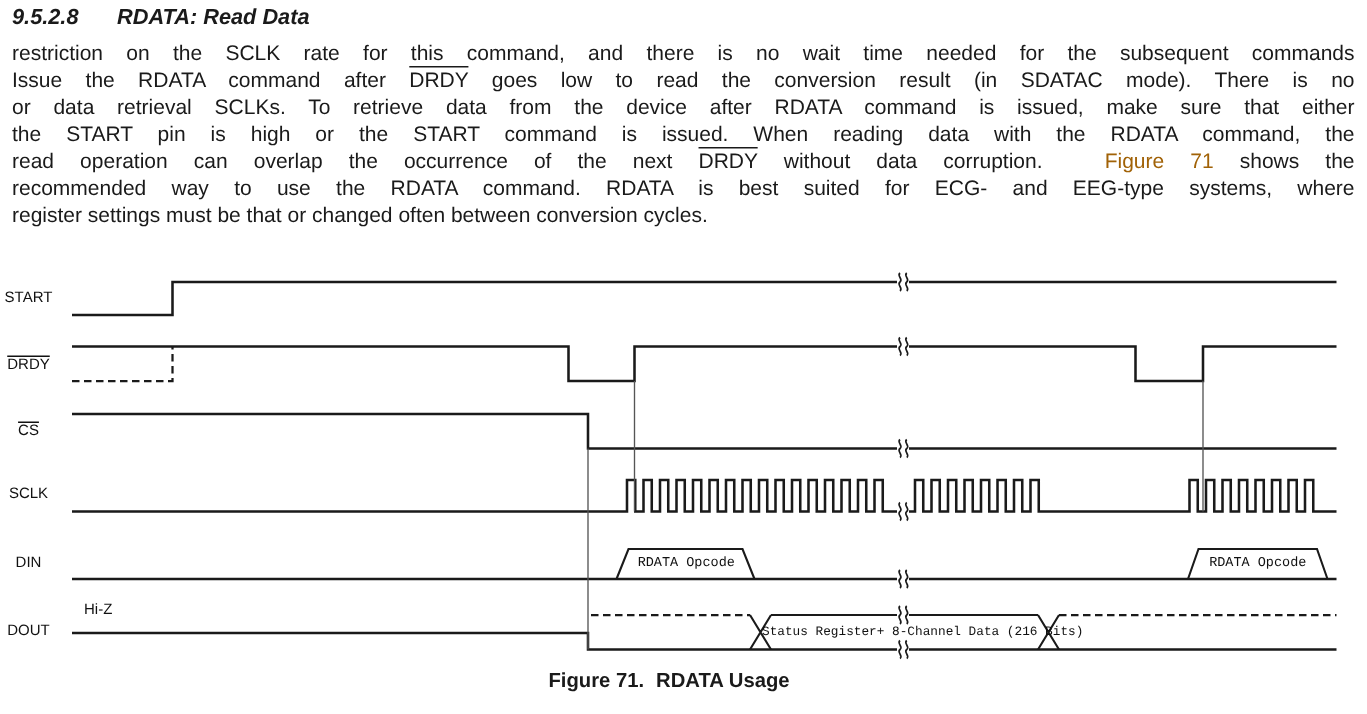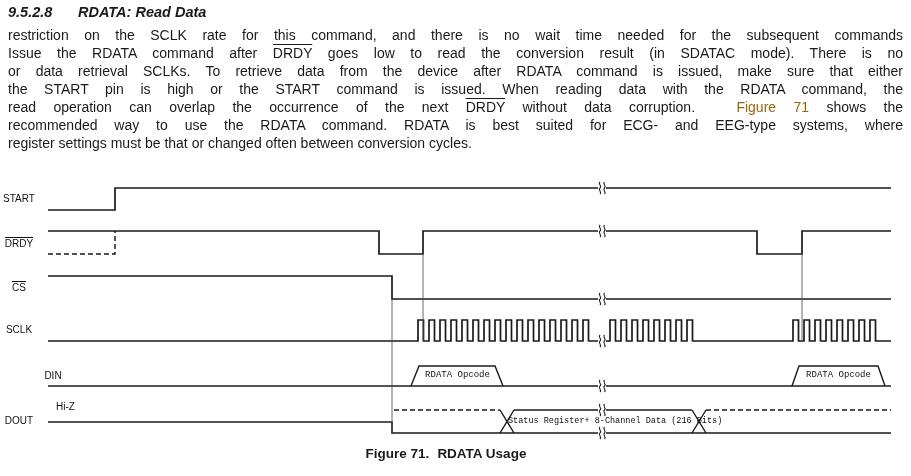--- a/index.html
+++ b/index.html
@@ -98,21 +98,21 @@
     <rect x="598" y="431" width="8" height="4" fill="#ffffff" stroke="none"></rect>
     <path d="M600 427 c-2.5 2 2.5 4 0 6 c-2.5 2 2.5 4 0 6"></path>
       <path d="M604.5 427 c-2.5 2 2.5 4 0 6 c-2.5 2 2.5 4 0 6"></path>
   </g>
 </svg>
 
 <div class="sig-label" style="top:193px;">START</div>
 <div class="sig-label ov" style="top:238px;">DRDY</div>
 <div class="sig-label ov" style="top:282px;">CS</div>
 <div class="sig-label" style="top:324px;">SCLK</div>
-<div class="sig-label" style="top:370px;padding-left:34px;">DIN</div>
+<div class="sig-label" style="top:370px;">DIN</div>
 <div class="sig-label" style="top:415px;">DOUT</div>
 <div class="hiz">Hi-Z</div>
 
 <div class="bus-label" style="left:412px;top:370px;width:91px;">RDATA Opcode</div>
 <div class="bus-label" style="left:793px;top:370px;width:91px;">RDATA Opcode</div>
 <div class="bus-label small" style="left:508px;top:416px;width:190px;">Status Register+ 8-Channel Data (216 Bits)</div>
 
 <div class="caption">
   <span>Figure 71.</span><span class="cap-title">RDATA Usage</span>
 </div>

